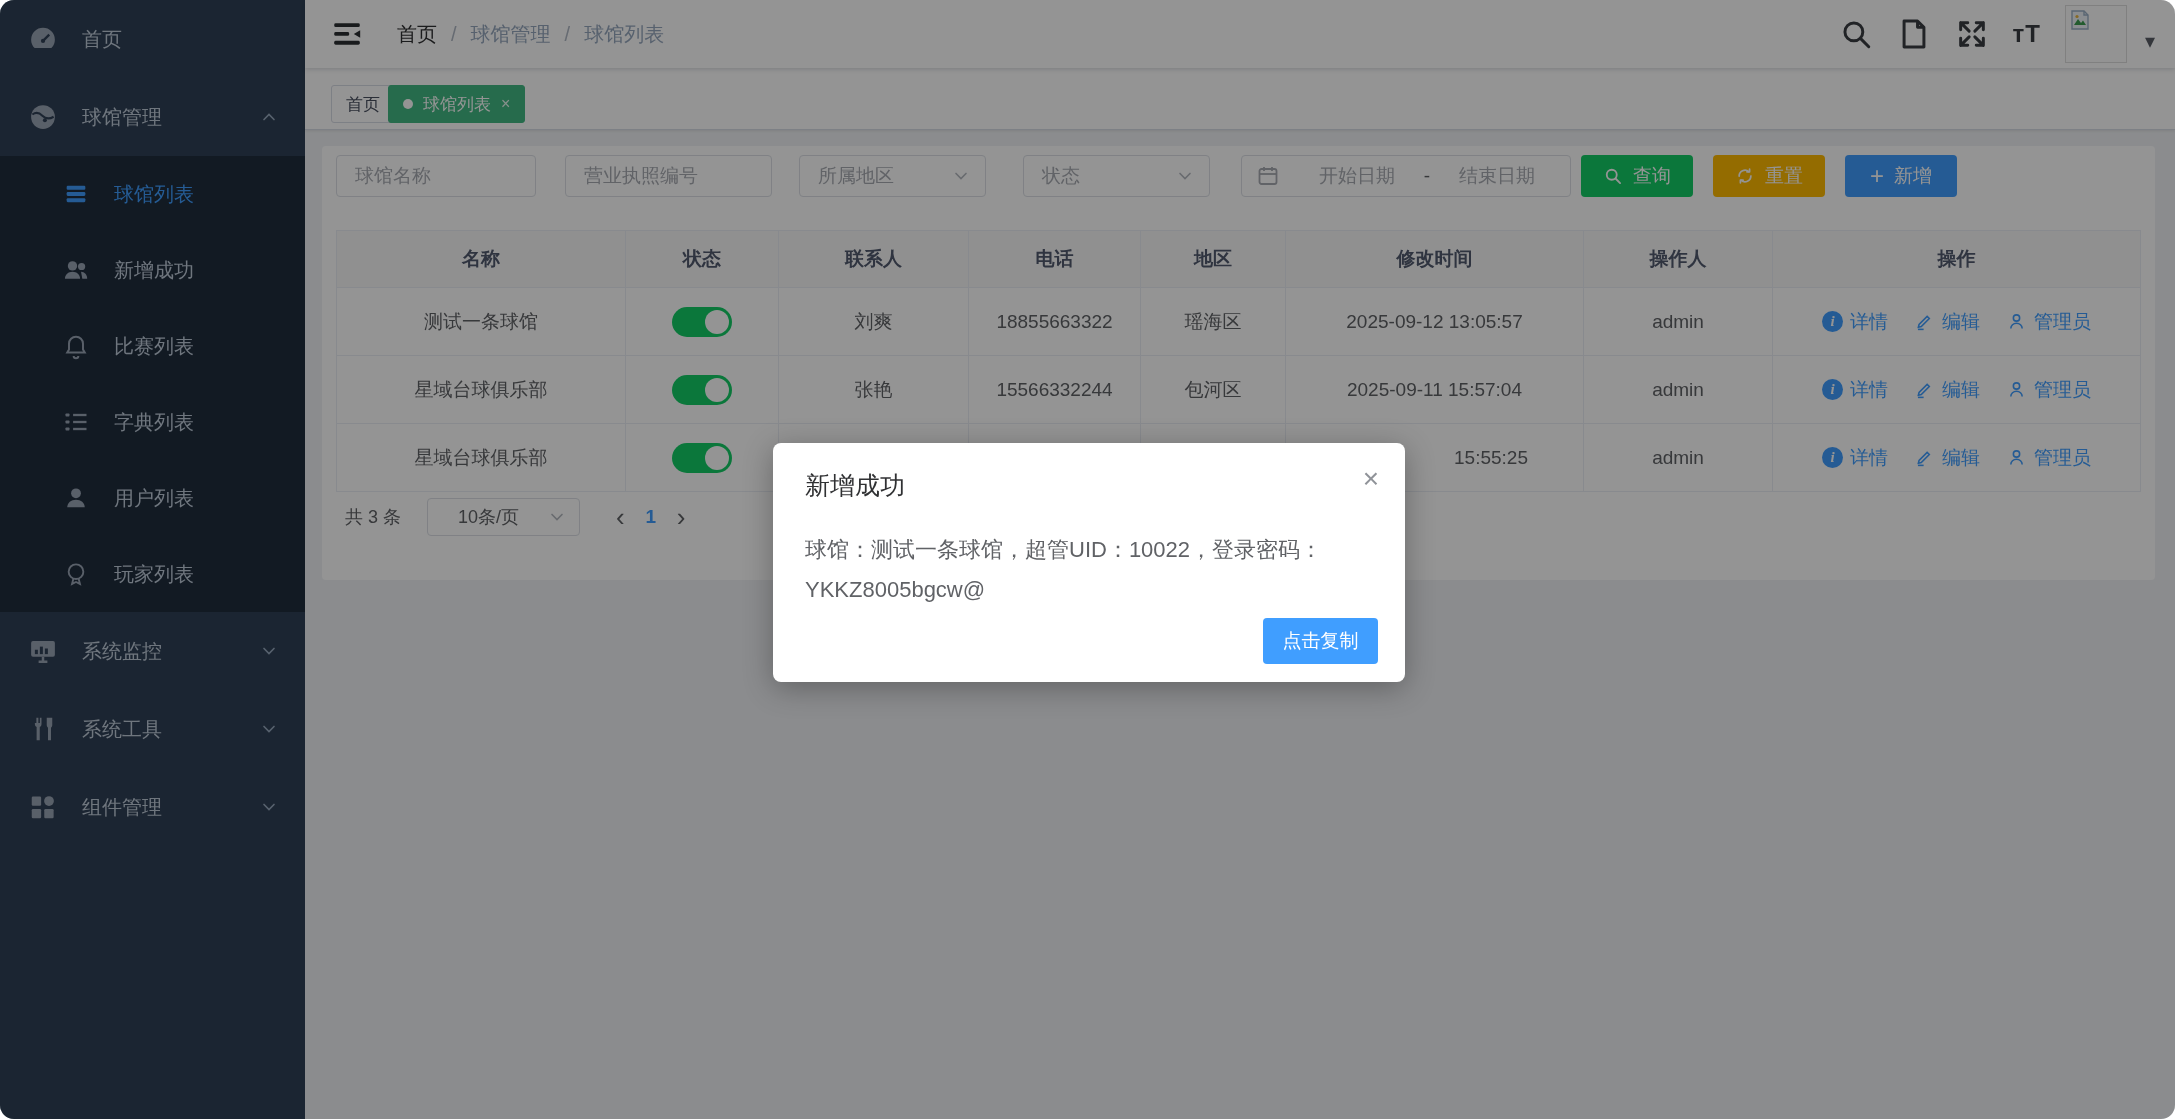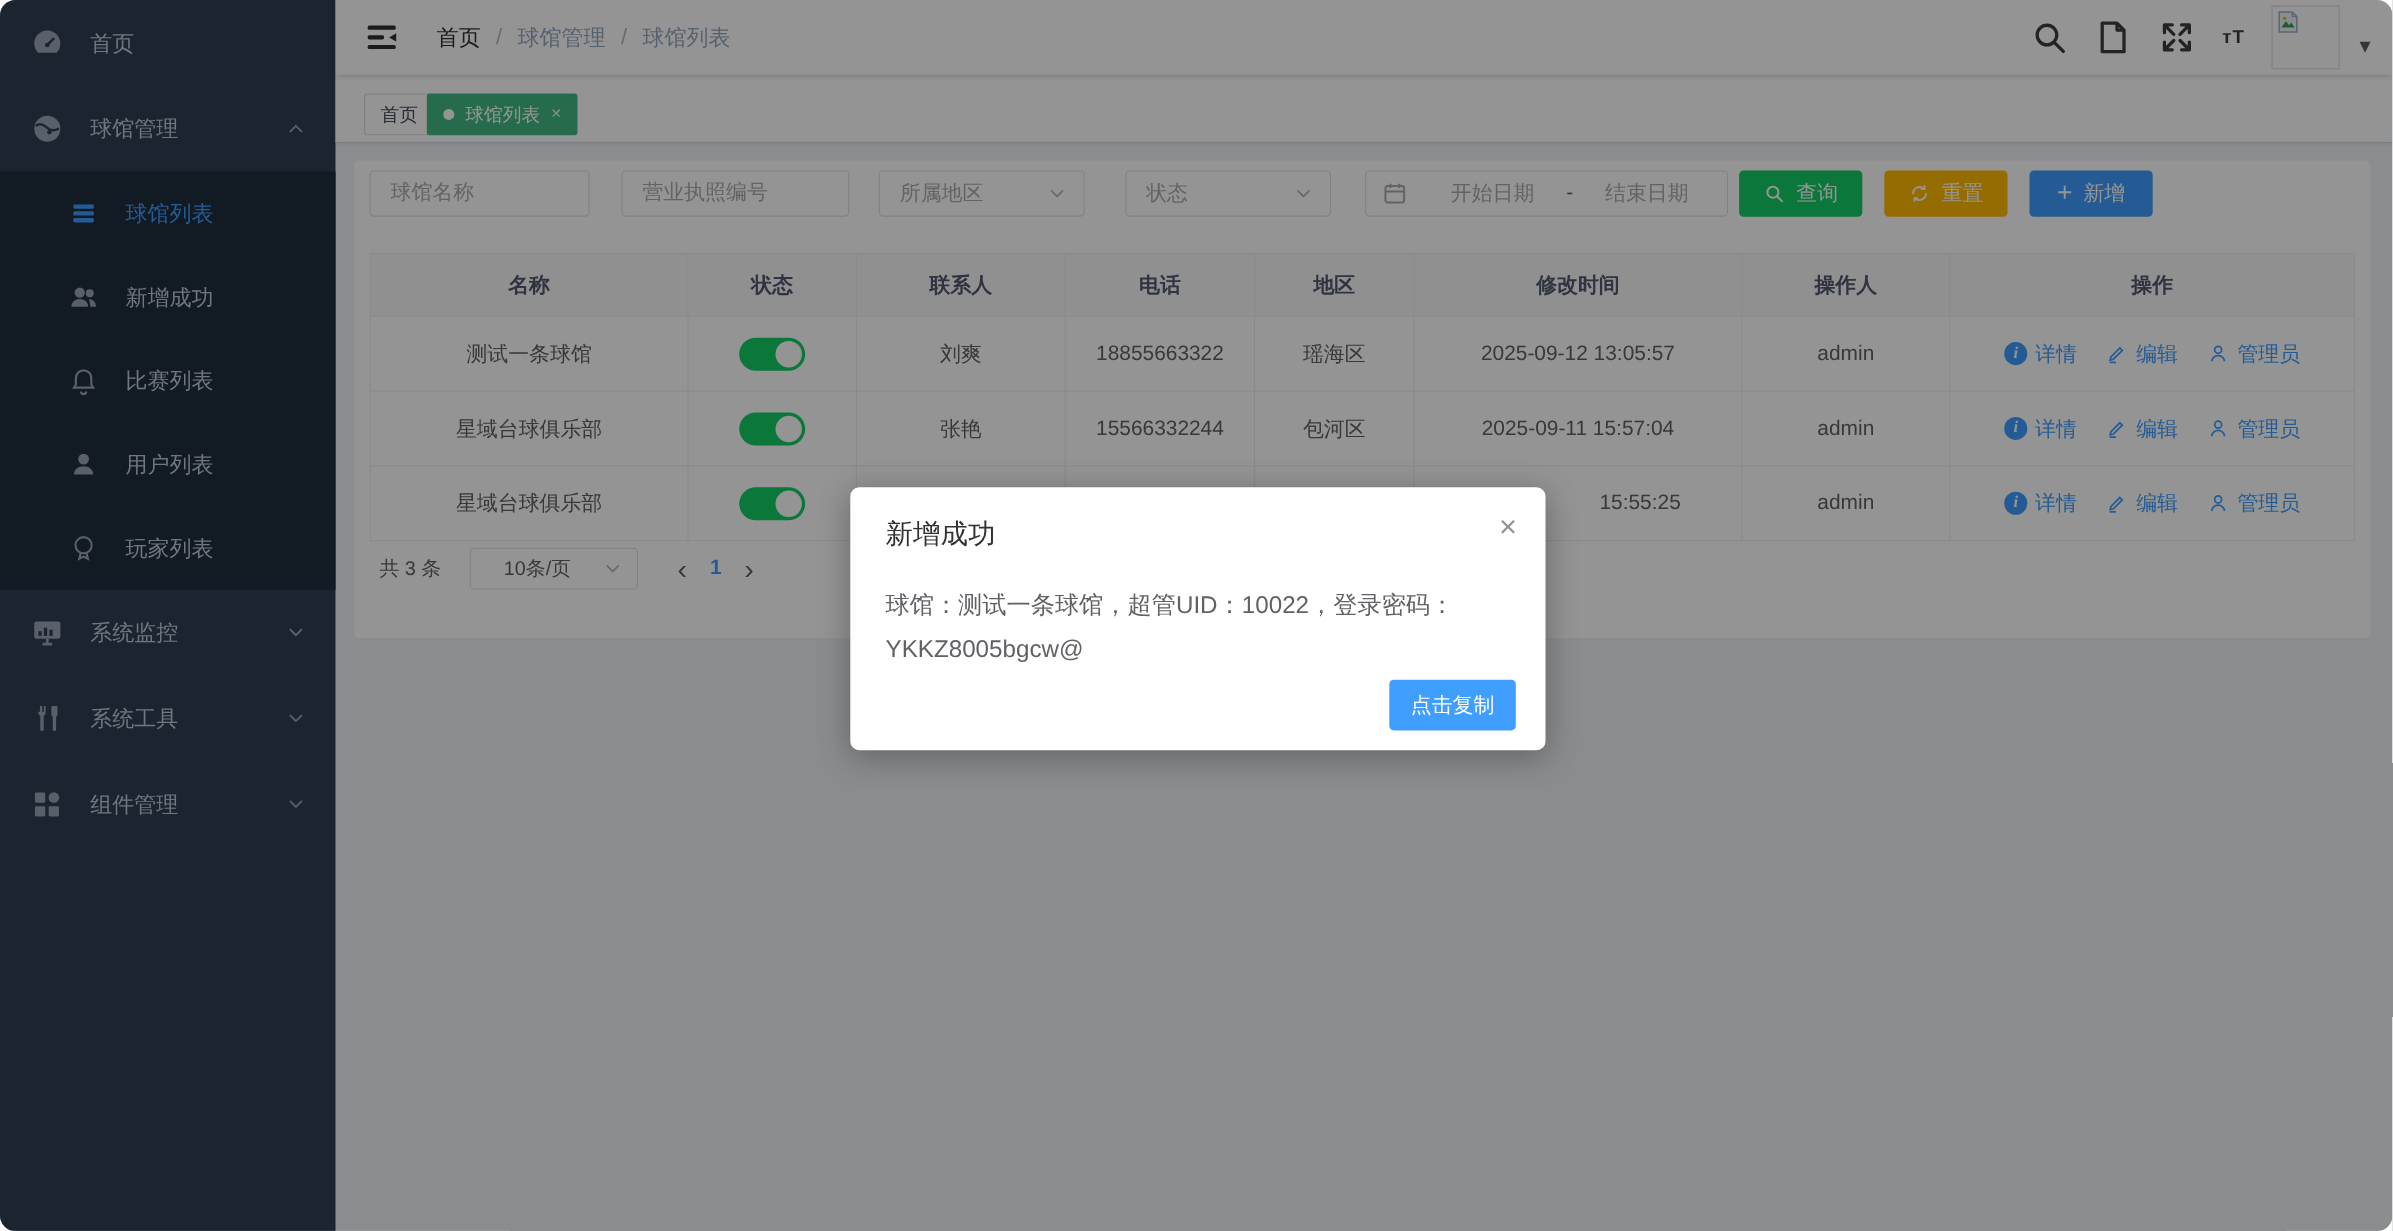--- a/index.html
+++ b/index.html
@@ -27,21 +27,21 @@
   .navbar { position:absolute; left:0; top:0; right:0; height:68px; background:#fff;
     box-shadow:0 1px 5px rgba(0,21,41,.18); z-index:2; }
   .hamburger { position:absolute; left:25px; top:17px; width:34px; height:34px; color:#2b2f33; cursor:pointer; }
   .breadcrumb { position:absolute; left:92px; top:0; height:68px; display:flex; align-items:center;
     gap:14px; font-size:20px; }
   .crumb-first { color:#303133; }
   .crumb-rest { color:#97a8be; }
   .crumb-sep { color:#b0b8c4; }
   .nav-right { position:absolute; right:20px; top:0; height:68px; display:flex; align-items:center; gap:24px; }
   .nav-ic { width:34px; height:34px; color:#3a3d42; cursor:pointer; }
-  .fontsize-ic { font-size:17px; font-weight:bold; color:#3a3d42; letter-spacing:1px; cursor:pointer; }
+  .fontsize-ic { font-size:24px; font-weight:bold; color:#3a3d42; letter-spacing:1px; cursor:pointer; }
   .avatar-box { width:62px; height:58px; border:1px solid #dcdcdc; background:#fdfdfd;
     position:relative; cursor:pointer; }
   .avatar-box svg { position:absolute; left:2px; top:2px; }
   .nav-caret { color:#5a5e66; font-size:20px; cursor:pointer; margin-left:-6px; margin-top:14px; }
 
   .tags { position:absolute; left:0; top:68px; right:0; height:62px; background:#fff;
     border-bottom:1px solid #d8dce5; box-shadow:0 1px 3px rgba(0,0,0,.09); z-index:1; }
   .tab { position:absolute; top:17px; height:38px; display:flex; align-items:center;
     padding:0 14px; border:1px solid #d8dce5; background:#fff; color:#495060;
     font-size:17px; border-radius:3px; cursor:pointer; }
@@ -184,20 +184,33 @@
         <span>新增成功</span>
       </div>
       <div class="menu-item">
         <span class="mi">
           <svg viewBox="0 0 24 24" fill="none" stroke="currentColor" stroke-width="1.7">
               <path d="M12 4a6 6 0 0 0-6 6v5l-1.5 2.5h15L18 15v-5a6 6 0 0 0-6-6z"></path>
               <path d="M10 20.5a2 2 0 0 0 4 0"></path>
             </svg>
         </span>
         <span>比赛列表</span>
+      </div>
+      <div class="menu-item">
+        <span class="mi">
+          <svg viewBox="0 0 24 24" fill="currentColor" stroke="currentColor" stroke-width="2">
+              <line x1="9.5" y1="6" x2="21" y2="6"></line>
+              <line x1="9.5" y1="12" x2="21" y2="12"></line>
+              <line x1="9.5" y1="18" x2="21" y2="18"></line>
+              <rect x="3" y="4.8" width="3.4" height="2.4" rx=".6" stroke="none"></rect>
+              <rect x="3" y="10.8" width="3.4" height="2.4" rx=".6" stroke="none"></rect>
+              <rect x="3" y="16.8" width="3.4" height="2.4" rx=".6" stroke="none"></rect>
+            </svg>
+        </span>
+        <span>字典列表</span>
       </div>
       <div class="menu-item">
         <span class="mi">
           <svg viewBox="0 0 24 24" fill="currentColor">
               <circle cx="12" cy="8" r="4.2"></circle>
               <path d="M4.5 20c0-4 3.3-6.5 7.5-6.5s7.5 2.5 7.5 6.5z"></path>
             </svg>
         </span>
         <span>用户列表</span>
       </div>

